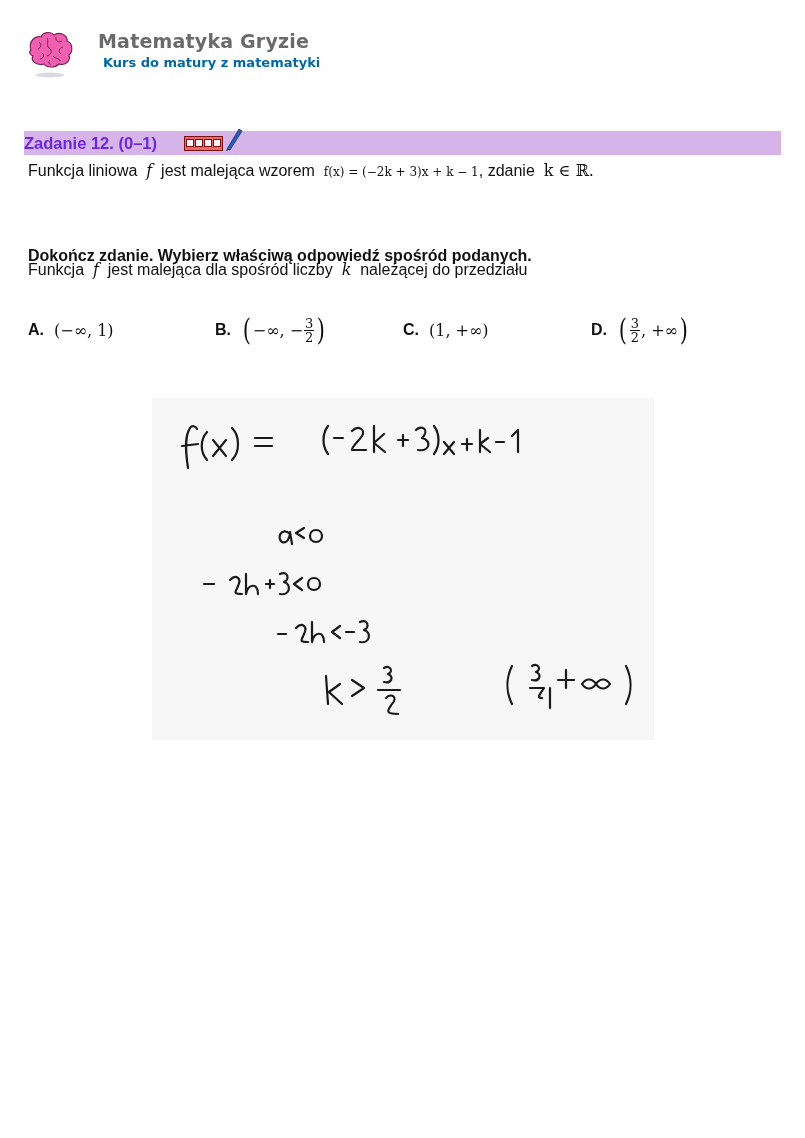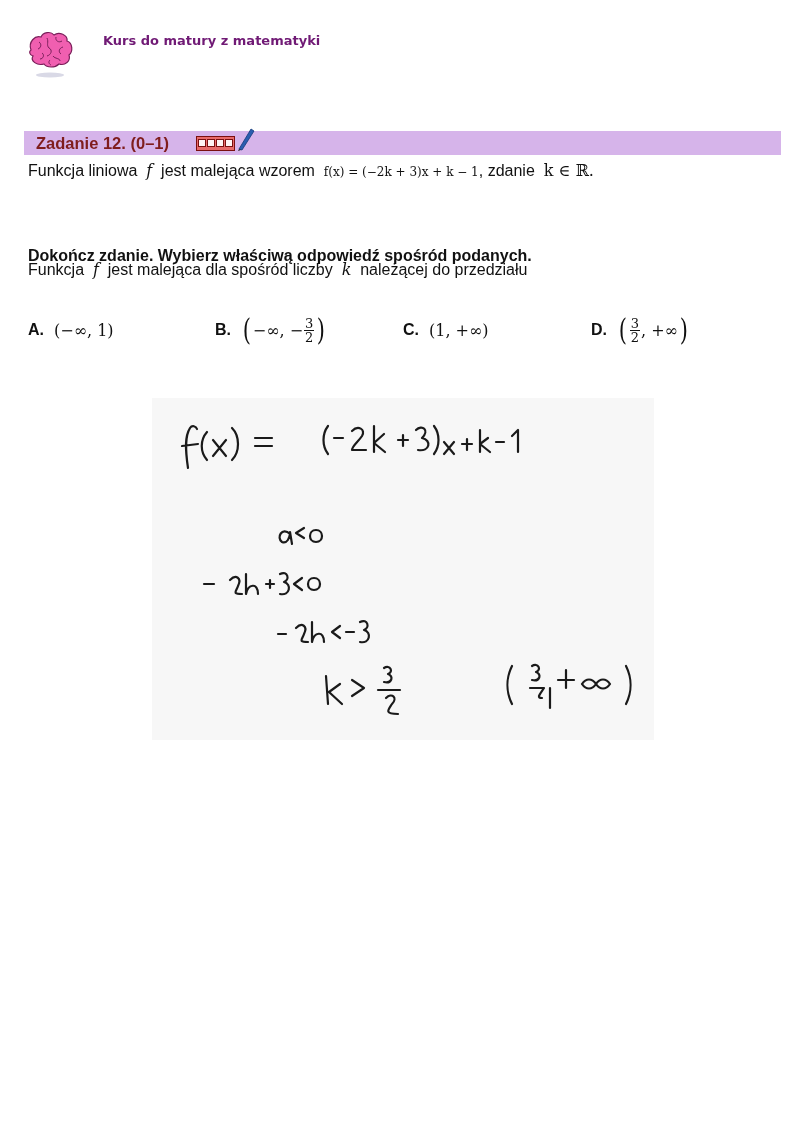--- a/index.html
+++ b/index.html
@@ -5,26 +5,26 @@
     html, body { margin: 0; padding: 0; background: #ffffff; }
     body { width: 805px; height: 1138px; position: relative; overflow: hidden;
            font-family: "Liberation Sans", sans-serif; color: #111; }
 
     
     .logo { position: absolute; left: 25px; top: 28px; width: 50px; height: 52px; }
     .brand { position: absolute; left: 98px; top: 30px; }
     .brand-title { font-family: "DejaVu Sans", sans-serif; font-weight: bold; font-size: 19px;
                    color: #6a6a6a; letter-spacing: 0.2px; }
     .brand-sub { font-family: "DejaVu Sans", sans-serif; font-weight: bold; font-size: 13px;
-                 color: #701a75; margin-left: 5px; margin-top: 3px; }
+                 color: #0369a1; margin-left: 5px; margin-top: 3px; }
 
     
     .task-bar { position: absolute; left: 24px; top: 131px; width: 757px; height: 24px;
                 background: #d6b4ea; display: flex; align-items: center; }
-    .task-title { font-weight: bold; font-size: 16.5px; margin-left: 12px; color: #7f1d1d; }
+    .task-title { font-weight: bold; font-size: 16.5px; margin-left: 0; color: #6d28d9; }
     .score-boxes { display: flex; margin-left: 27px; border: 1px solid #7a1010; background: #e86a6a;
                    padding: 1px; gap: 1px; height: 11px; align-items: center; }
     .score-box { width: 8px; height: 8px; border: 1px solid #7a1010; background: #fff3f3; box-sizing: border-box; }
     .pen-icon { margin-left: 1px; margin-top: -10px; }
 
     .line { position: absolute; left: 28px; font-size: 16px; white-space: nowrap; }
     .math { font-family: "DejaVu Serif", serif; font-style: normal; }
     .mi { font-family: "DejaVu Serif", serif; font-style: italic; }
     .bold { font-weight: bold; }
 
@@ -45,20 +45,21 @@
 <body>
 
 <div class="logo">
   <svg width="50" height="52" viewBox="0 0 50 52">
     <ellipse cx="25" cy="47" rx="14" ry="2.5" fill="#d9d9e6"></ellipse>
     <path d="M6 22 C3 14 10 7 16 9 C18 4 26 3 29 7 C34 3 43 7 42 13 C48 15 48 24 44 27 C46 33 40 38 34 36 C30 40 22 40 19 36 C12 38 5 33 8 28 C4 27 4 23 6 22 Z" fill="#f05fb0" stroke="#7a1f5a" stroke-width="1.2"></path>
     <path d="M14 14 C17 16 16 20 13 21 M22 10 C24 14 21 17 24 20 C28 22 26 27 22 28 M31 9 C30 13 34 15 37 13 M38 19 C34 20 33 24 36 26 M17 25 C20 27 18 31 15 31 M28 28 C30 31 35 30 35 33 M25 32 C23 34 24 36 26 37" fill="none" stroke="#7a1f5a" stroke-width="1"></path>
   </svg>
 </div>
 <div class="brand">
+  <div class="brand-title">Matematyka Gryzie</div>
   <div class="brand-sub">Kurs do matury z matematyki</div>
 </div>
 
 <div class="task-bar">
   <span class="task-title">Zadanie 12. (0–1)</span>
   <span class="score-boxes">
     <span class="score-box"></span>
     <span class="score-box"></span>
     <span class="score-box"></span>
     <span class="score-box"></span>

